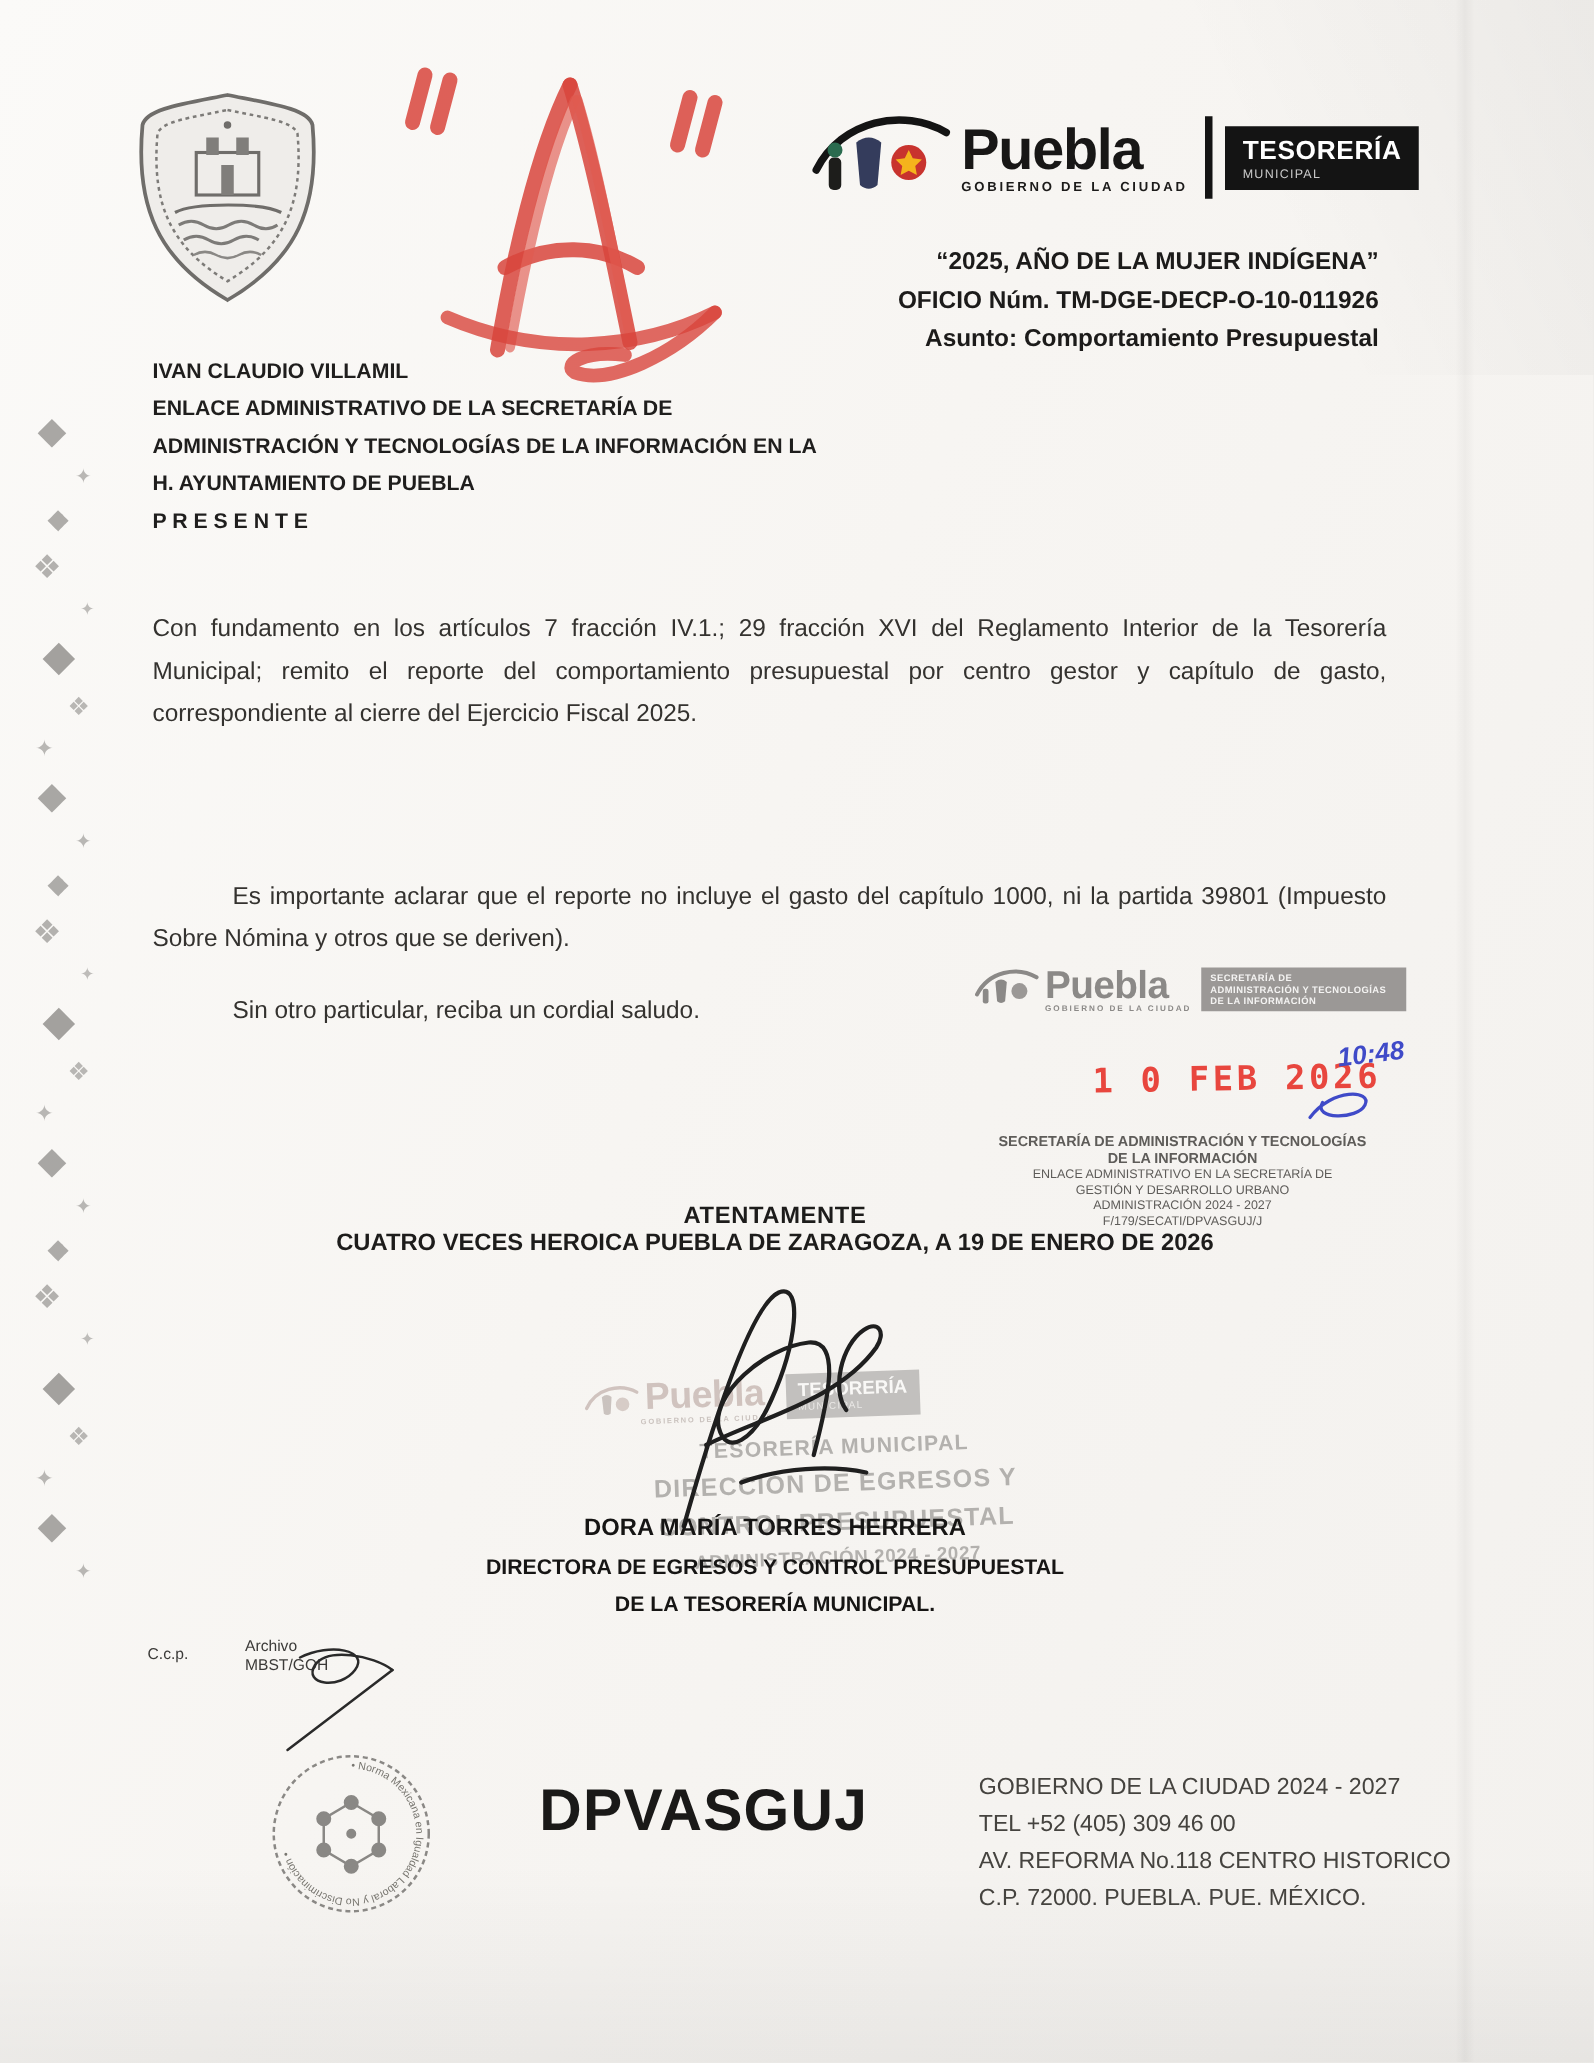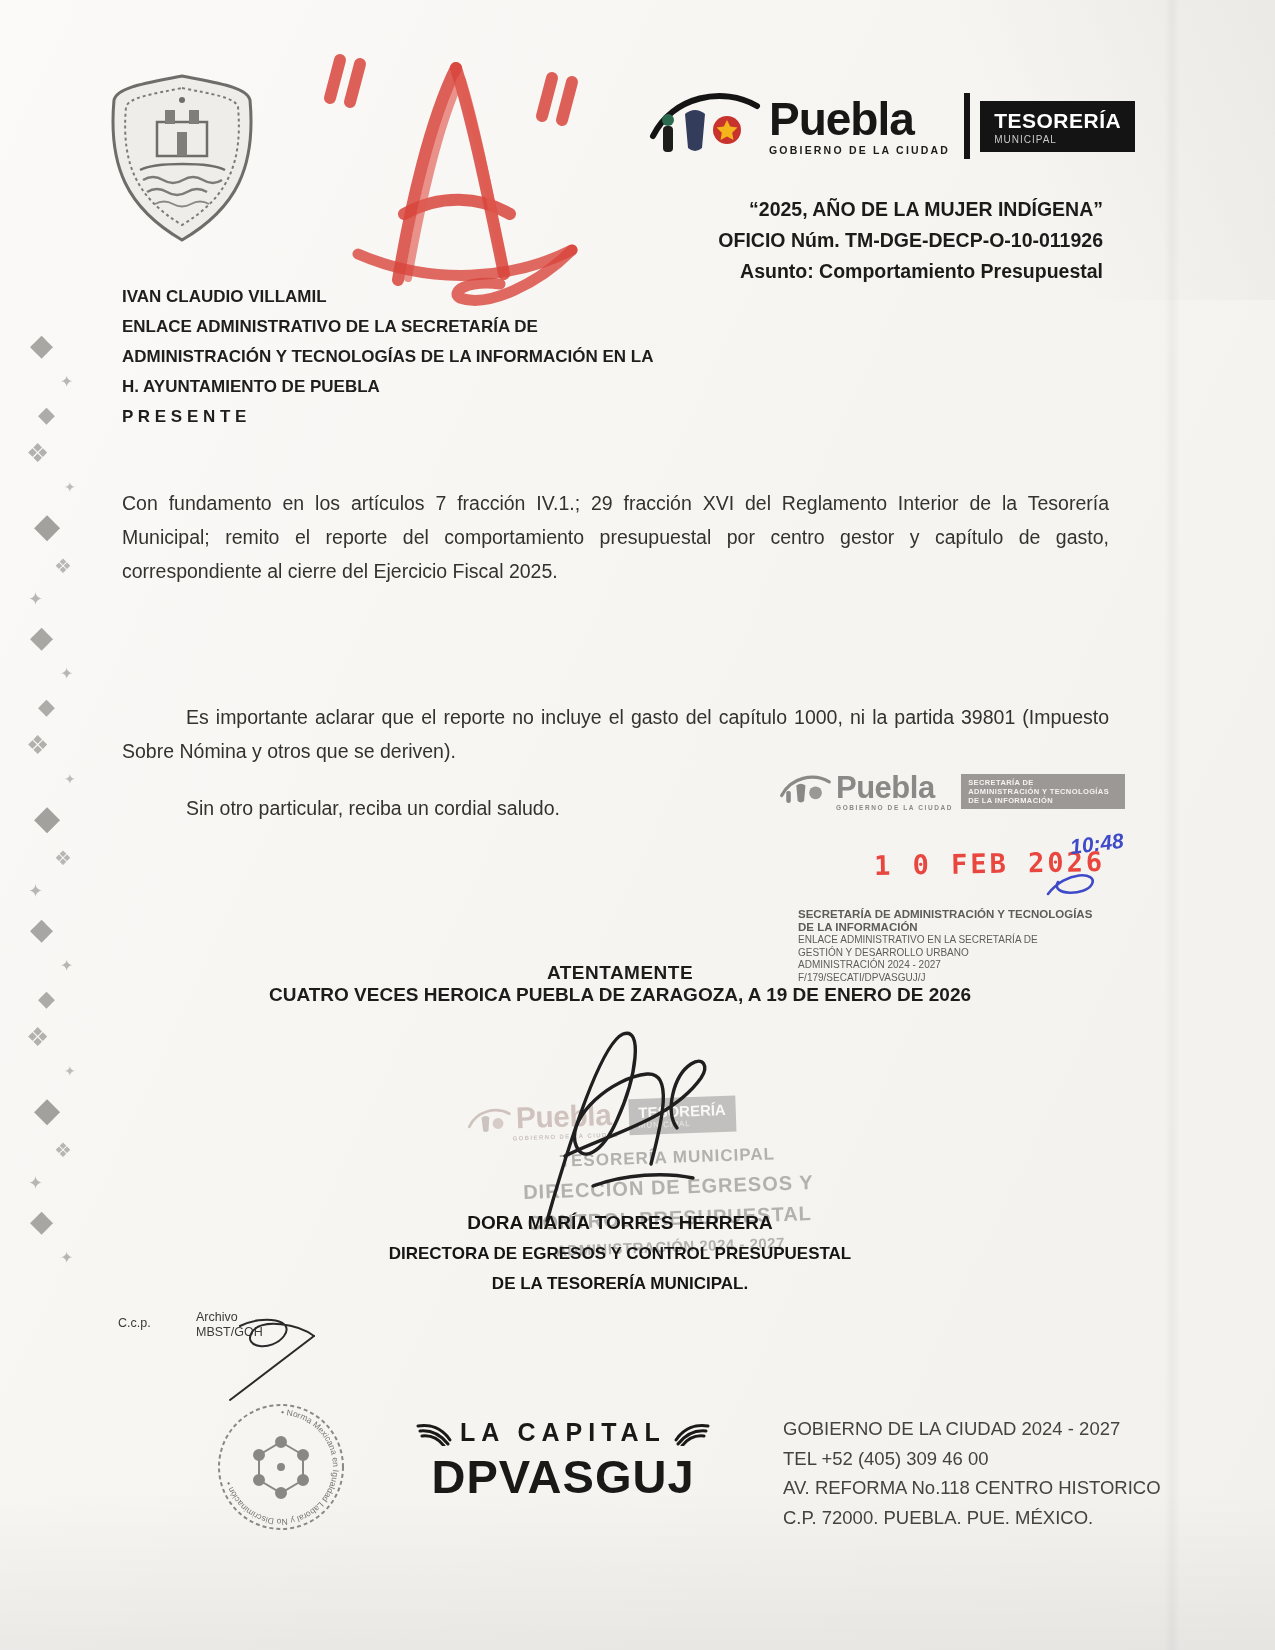--- a/index.html
+++ b/index.html
@@ -57,21 +57,21 @@
   #rstamp .wm .n{font-size:31px;font-weight:bold;color:#8b8987;letter-spacing:-0.5px;line-height:1;}
   #rstamp .wm .s{font-size:6.5px;font-weight:bold;letter-spacing:1.6px;color:#8b8987;margin-top:1px;}
   #rstamp .gbox{background:#9b9896;margin-left:8px;padding:4px 7px;width:150px;}
   #rstamp .gbox div{font-size:7.5px;font-weight:bold;color:#f4f3f2;letter-spacing:0.4px;line-height:9px;}
   #rstamp .date{position:absolute;left:96px;top:78px;color:#e8463e;
     font-family:"DejaVu Sans Mono","Liberation Mono",monospace;font-weight:bold;
     font-size:27px;letter-spacing:3px;transform:rotate(-1deg);}
   #rstamp .hand-time{position:absolute;left:292px;top:62px;color:#3f4ac8;font-size:21px;
     transform:rotate(-7deg);font-style:italic;font-weight:bold;}
   #rstamp .flourish{position:absolute;left:258px;top:96px;}
-  #rstamp .sublines{position:absolute;left:20px;top:138px;width:330px;text-align:left;color:#5e5c59;}
+  #rstamp .sublines{position:absolute;left:3px;top:138px;width:330px;text-align:center;color:#5e5c59;}
   #rstamp .sublines .b{font-size:11.5px;font-weight:bold;line-height:13px;}
   #rstamp .sublines .r{font-size:10px;line-height:12.5px;}
 
   
   #closing{position:absolute;left:170px;top:962px;width:900px;text-align:center;
     font-weight:bold;color:#1d1c1b;}
   #closing .a1{font-size:19px;letter-spacing:0.5px;}
   #closing .a2{font-size:19px;}
 
   
@@ -326,37 +326,20 @@
         <circle cx="75" cy="101" r="5"></circle>
         <circle cx="53" cy="88" r="5"></circle>
         <circle cx="53" cy="63" r="5"></circle>
         <path d="M75 50 L97 63 L97 88 L75 101 L53 88 L53 63 Z" fill="none"></path>
         <circle cx="75" cy="75" r="3"></circle>
       </g>
     </svg>
   </div>
 
   <div id="capital">
-    <div class="l1">
-      <svg width="36" height="26" viewBox="0 0 36 26" style="transform:scaleX(-1)">
-        <g fill="none" stroke="#1a1918" stroke-width="3" stroke-linecap="round">
-          <path d="M2 20 C10 8 22 4 34 6"></path>
-          <path d="M4 24 C12 14 22 10 32 11"></path>
-          <path d="M8 26 C14 18 22 15 30 16"></path>
-        </g>
-      </svg>
-      <span>LA CAPITAL</span>
-      <svg width="36" height="26" viewBox="0 0 36 26">
-        <g fill="none" stroke="#1a1918" stroke-width="3" stroke-linecap="round">
-          <path d="M2 20 C10 8 22 4 34 6"></path>
-          <path d="M4 24 C12 14 22 10 32 11"></path>
-          <path d="M8 26 C14 18 22 15 30 16"></path>
-        </g>
-      </svg>
-    </div>
     <div class="l2">DPVASGUJ</div>
   </div>
 
   <div id="contact">
     <div>GOBIERNO DE LA CIUDAD 2024 - 2027</div>
     <div>TEL +52 (405) 309 46 00</div>
     <div>AV. REFORMA No.118 CENTRO HISTORICO</div>
     <div>C.P. 72000. PUEBLA. PUE. MÉXICO.</div>
   </div>
 

